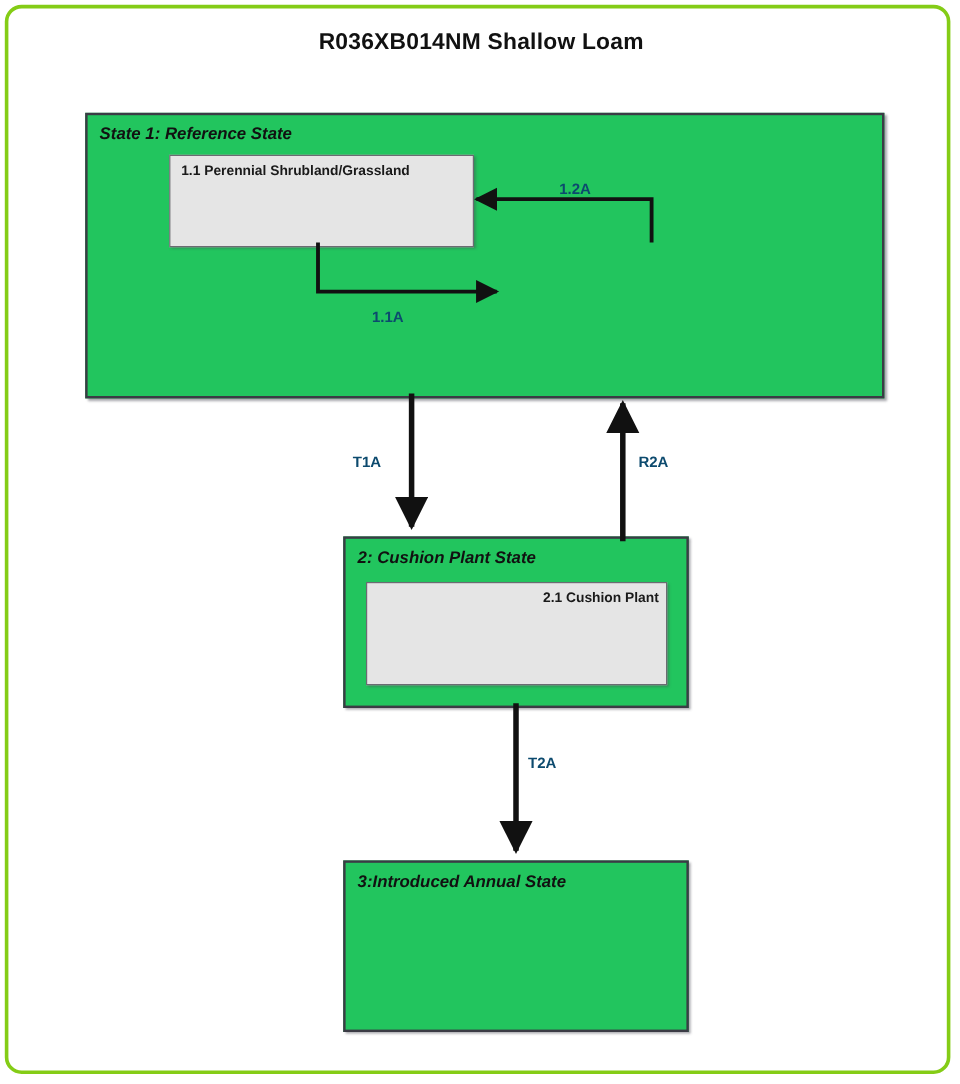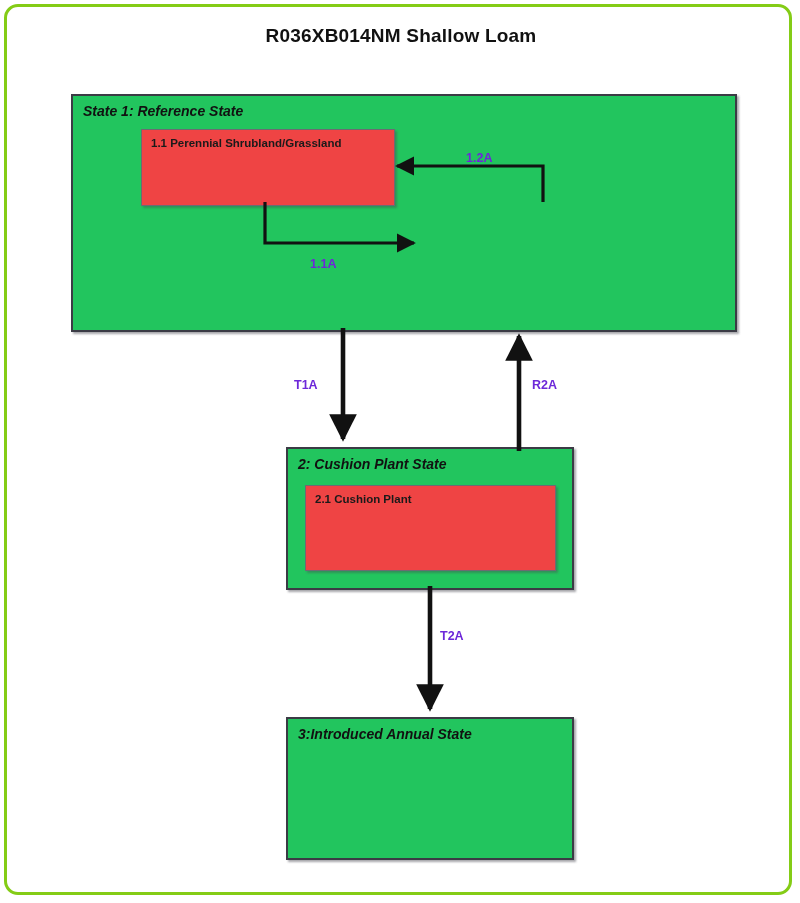--- a/index.html
+++ b/index.html
@@ -58,21 +58,21 @@
     white-space: nowrap;
   }
 
   #state-1 { left: 64px;  top: 87px;  width: 666px; height: 238px; }
   #state-2 { left: 279px; top: 440px; width: 288px; height: 143px; }
   #state-3 { left: 279px; top: 710px; width: 288px; height: 143px; }
 
   
   .phase-box {
     position: absolute;
-    background: #ef4444;
+    background: #e5e5e5;
     border: 1px solid #6b6b72;
     box-sizing: border-box;
     box-shadow: 1.5px 1.5px 2px rgba(70,70,80,0.40);
   }
   .phase-title {
     position: absolute;
     left: 9px;
     top: 7px;
     right: 6px;
     font-size: 11.5px;
@@ -85,35 +85,35 @@
     top: 32px;
     right: 8px;
     font-size: 11px;
     line-height: 15px;
     color: #2b2b2b;
     white-space: pre-wrap;
   }
 
   #phase-1-1 { left: 134px; top: 122px; width: 254px; height: 77px; }
   #phase-1-2 { left: 415px; top: 199px; width: 248px; height: 80px; }
-  #phase-2-1 { left: 298px; top: 478px; width: 251px; height: 86px; }
+  #phase-2-1 { left: 298px; top: 478px; width: 251px; height: 86px; text-align: right; }
   #phase-3-1 { left: 298px; top: 741px; width: 251px; height: 93px; }
 
   
   .arrow-layer {
     position: absolute;
     left: 0; top: 0;
     width: 788px; height: 891px;
     pointer-events: none;
   }
   .arrow-label {
     position: absolute;
     font-size: 12.5px;
     font-weight: bold;
-    color: #6d28d9;
+    color: #0c4a6e;
     white-space: nowrap;
   }
   #label-1-1A { left: 303px; top: 250px; }
   #label-1-2A { left: 459px; top: 144px; }
   #label-T1A  { left: 287px; top: 371px; }
   #label-R2A  { left: 525px; top: 371px; }
   #label-T2A  { left: 433px; top: 622px; }
 </style>
 </head>
 <body>

